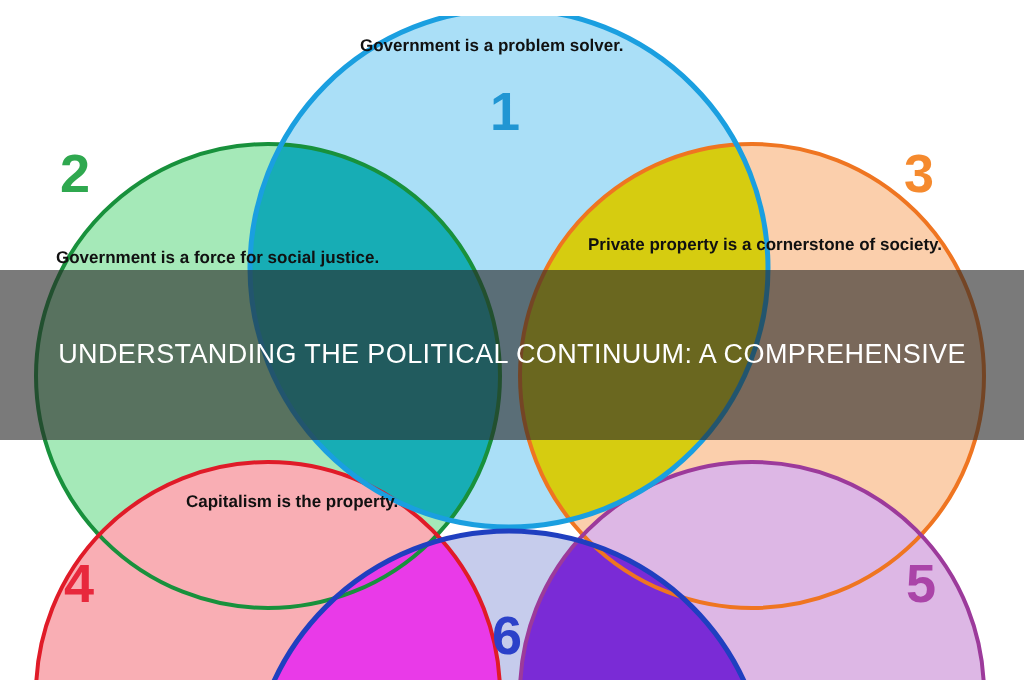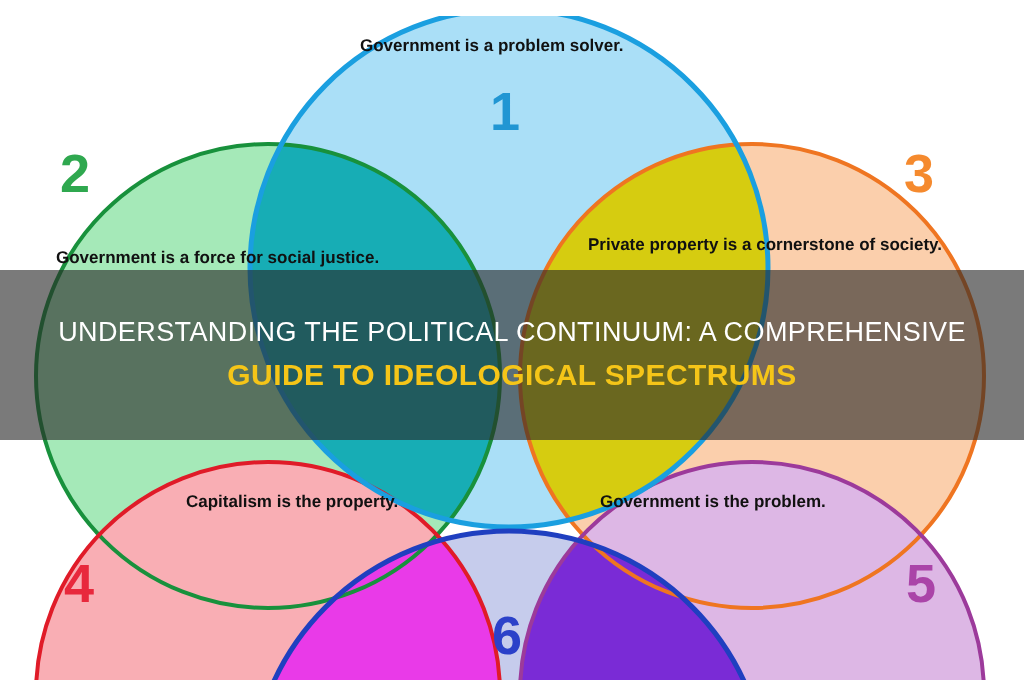--- a/index.html
+++ b/index.html
@@ -141,32 +141,30 @@
   </svg>
 
   <div class="label-text" style="left:360px; top:36px;">Government is a problem solver.</div>
 
   <div class="label-text" style="left:56px; top:248px;">Government is a force for social justice.</div>
 
   <div class="label-text" style="left:588px; top:235px;">Private property is a cornerstone of society.</div>
 
   <div class="label-text" style="left:186px; top:492px;">Capitalism is the property.</div>
 
-  <div class="label-text" style="left:600px; top:492px;">Government is the problem.</div>
 
   <div class="num" style="left:490px; top:84px; color:#2196d3;">1</div>
 
   <div class="num" style="left:60px; top:146px; color:#2fa84f;">2</div>
 
   <div class="num" style="left:904px; top:146px; color:#f58a2e;">3</div>
 
   <div class="num" style="left:64px; top:556px; color:#e8283c;">4</div>
 
   <div class="num" style="left:906px; top:556px; color:#aa44a8;">5</div>
 
   <div class="num" style="left:492px; top:608px; color:#2b41c9;">6</div>
 
   <div id="overlay-band">
     <div id="overlay-line1">UNDERSTANDING THE POLITICAL CONTINUUM: A COMPREHENSIVE</div>
-    <div id="overlay-line2">GUIDE TO IDEOLOGICAL SPECTRUMS</div>
   </div>
 
 </div>
 
 </body></html>

